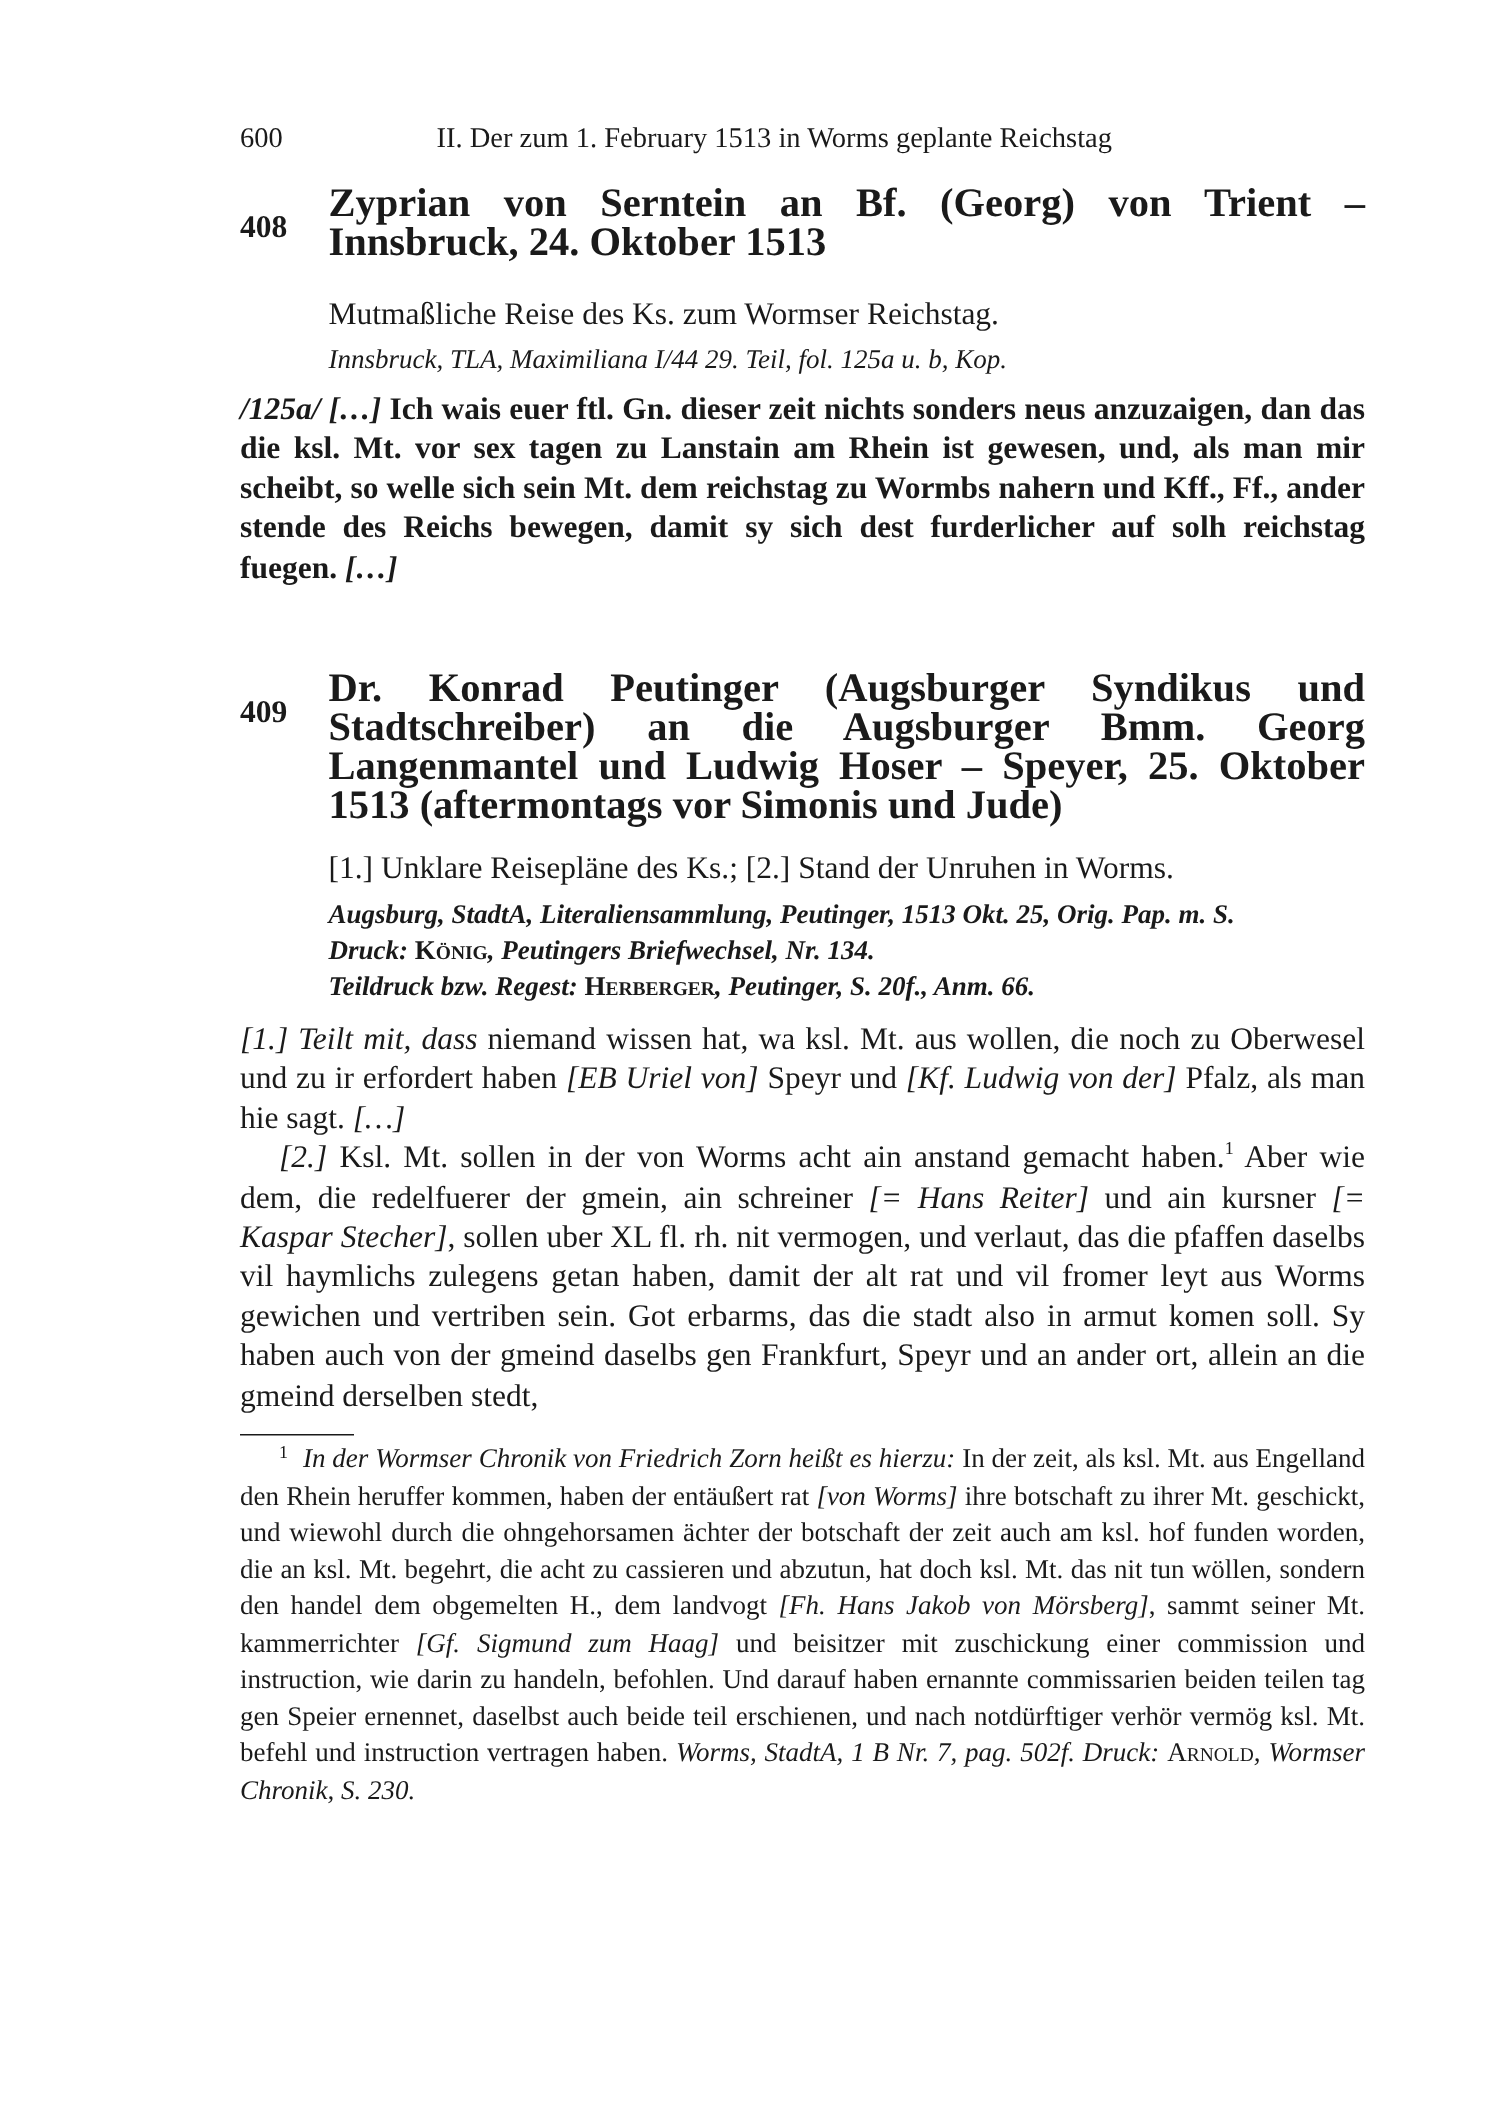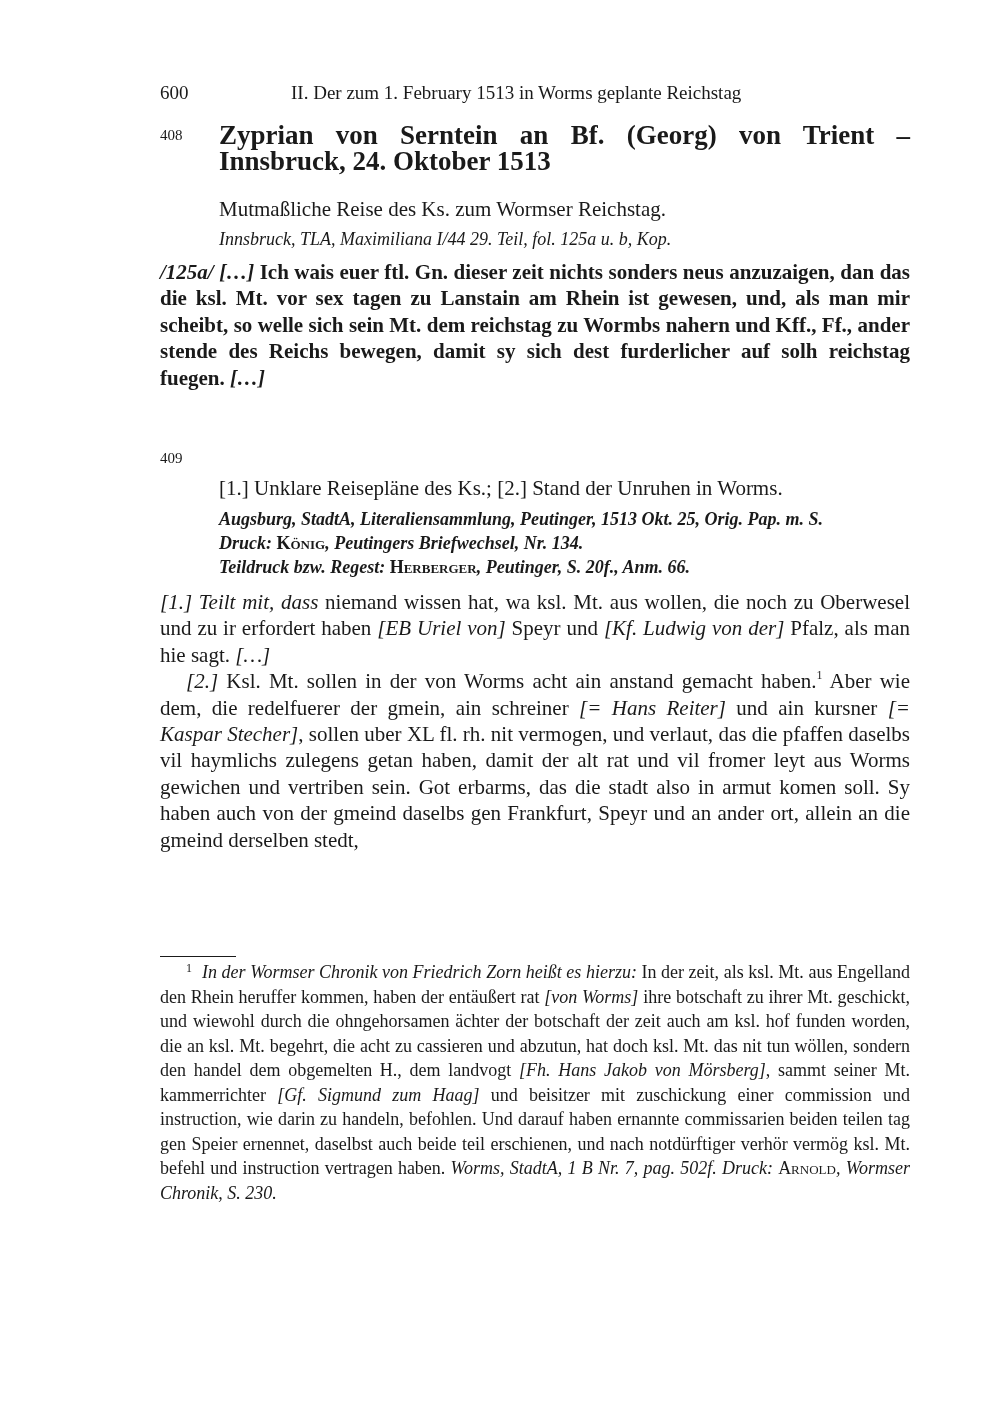--- a/index.html
+++ b/index.html
@@ -7,21 +7,21 @@
       width: 1004px; height: 1418px; position: relative; overflow: hidden;
       font-family: "Liberation Serif", "DejaVu Serif", serif;
       color: #1a1a1a;
     }
     .page { position: absolute; left: 160px; top: 0; width: 750px; }
     .running-head { position: absolute; top: 80px; left: 0; width: 750px; font-size: 19px; line-height: 26px; }
     .running-head .pageno { position: absolute; left: 0; }
     .running-head .title { position: absolute; left: 131px; }
 
     .doc-head { position: absolute; left: 0; width: 750px; }
-    .doc-num { position: absolute; left: 0; top: 0; font-weight: normal; font-size: 15px; line-height: 26px; }
+    .doc-num { position: absolute; left: 0; top: 16px; font-weight: bold; font-size: 21px; line-height: 26px; }
     .doc-title { margin-left: 59px; font-weight: bold; font-size: 27px; line-height: 26px; text-align: justify; }
     .regest { margin-left: 59px; font-size: 21px; line-height: 26px; }
     .source { margin-left: 59px; font-style: italic; font-size: 18px; line-height: 24px; }
     .body-text { font-size: 21px; line-height: 26.4px; text-align: justify; text-align-last: left; }
     .indent { text-indent: 26px; }
     .it { font-style: italic; }
     .sc { font-style: normal; font-variant: small-caps; }
     sup { font-size: 12px; line-height: 0; vertical-align: 9px; }
     .fn-rule { position: absolute; left: 0; width: 76px; height: 1px; background: #1a1a1a; }
     .footnote { position: absolute; left: 0; width: 750px; font-size: 18px; line-height: 24.5px; text-align: justify; text-align-last: left; }
@@ -44,21 +44,22 @@
     <div class="source" style="margin-top:5px;">
         <div><span class="it">Innsbruck, TLA, Maximiliana I/44 29. Teil, fol. 125a u. b, Kop.</span></div>
       </div>
     <div class="body-text" style="margin-top:8px; margin-left:0;font-weight:bold;">
       <div><span class="it">/125a/ […]</span><span> Ich wais euer ftl. Gn. dieser zeit nichts sonders neus anzuzaigen, dan das die ksl. Mt. vor sex tagen zu Lanstain am Rhein ist gewesen, und, als man mir scheibt, so welle sich sein Mt. dem reichstag zu Wormbs nahern und Kff., Ff., ander stende des Reichs bewegen, damit sy sich dest furderlicher auf solh reichstag fuegen. </span><span class="it">[…]</span></div>
     </div>
   </div>
 
   <div class="doc-head" style="top:445px;">
     <span class="doc-num">409</span>
-    <div class="regest" style="margin-top:30px;">[1.] Unklare Reisepläne des Ks.; [2.] Stand der Unruhen in Worms.</div>
+    <div class="doc-title">Dr. Konrad Peutinger (Augsburger Syndikus und Stadtschreiber) an die Augsburger Bmm. Georg Langenmantel und Ludwig Hoser – Speyer, 25. Oktober 1513 (aftermontags vor Simonis und Jude)</div>
+    <div class="regest" style="margin-top:16px;">[1.] Unklare Reisepläne des Ks.; [2.] Stand der Unruhen in Worms.</div>
     <div class="source" style="margin-top:6px;font-weight:bold;">
         <div><span class="it">Augsburg, StadtA, Literaliensammlung, Peutinger, 1513 Okt. 25, Orig. Pap. m. S.</span></div>
         <div><span class="it">Druck: </span><span class="sc">König</span><span class="it">, Peutingers Briefwechsel, Nr. 134.</span></div>
         <div><span class="it">Teildruck bzw. Regest: </span><span class="sc">Herberger</span><span class="it">, Peutinger, S. 20f., Anm. 66.</span></div>
       </div>
     <div class="body-text" style="margin-top:10px;">
       <div><span class="it">[1.] Teilt mit, dass</span><span> niemand wissen hat, wa ksl. Mt. aus wollen, die noch zu Oberwesel und zu ir erfordert haben </span><span class="it">[EB Uriel von]</span><span> Speyr und </span><span class="it">[Kf. Ludwig von der]</span><span> Pfalz, als man hie sagt. </span><span class="it">[…]</span></div>
       <div class="indent"><span class="it">[2.]</span><span> Ksl. Mt. sollen in der von Worms acht ain anstand gemacht haben.</span><sup>1</sup><span> Aber wie dem, die redelfuerer der gmein, ain schreiner </span><span class="it">[= Hans Reiter]</span><span> und ain kursner </span><span class="it">[= Kaspar Stecher]</span><span>, sollen uber XL fl. rh. nit vermogen, und verlaut, das die pfaffen daselbs vil haymlichs zulegens getan haben, damit der alt rat und vil fromer leyt aus Worms gewichen und vertriben sein. Got erbarms, das die stadt also in armut komen soll. Sy haben auch von der gmeind daselbs gen Frankfurt, Speyr und an ander ort, allein an die gmeind derselben stedt,</span></div>
     </div>
   </div>

